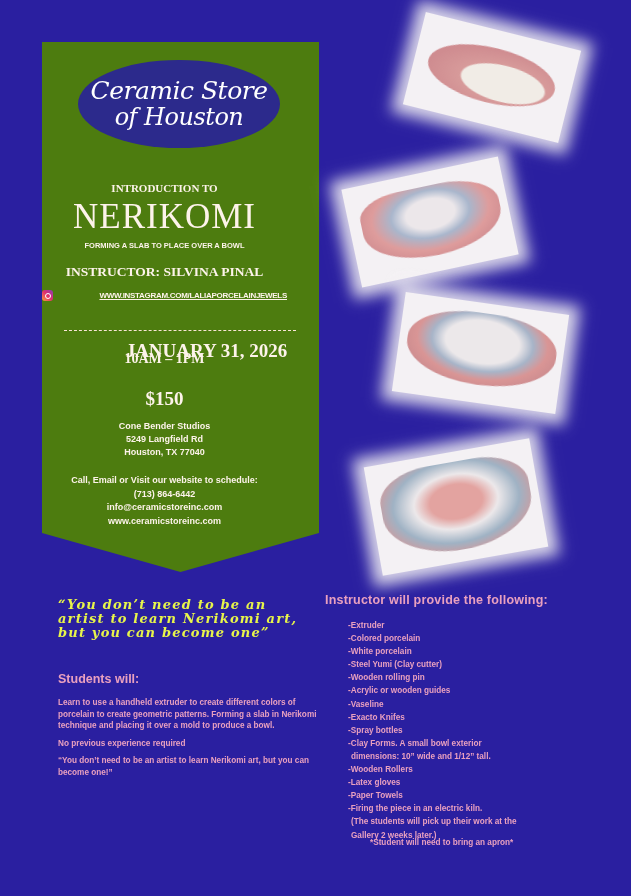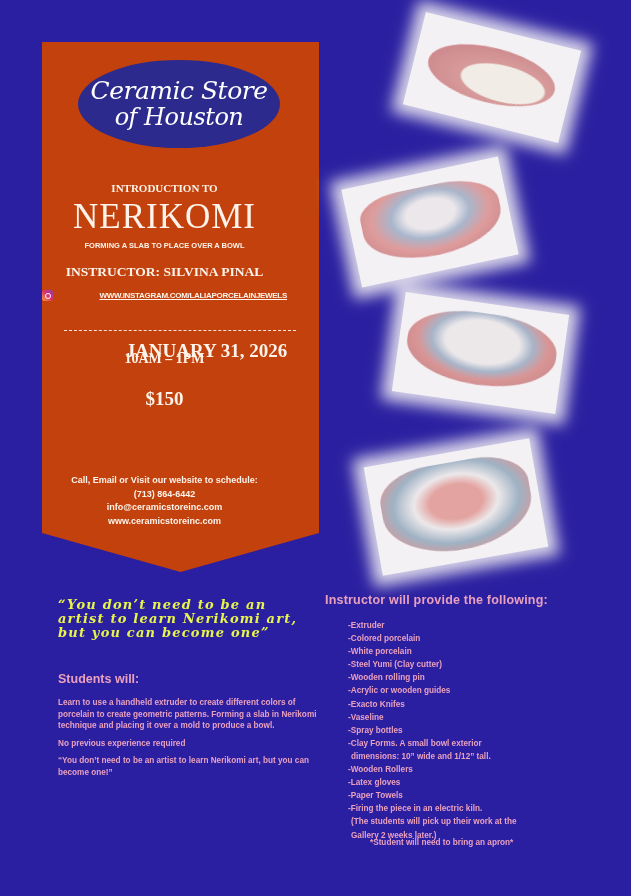--- a/index.html
+++ b/index.html
@@ -4,21 +4,21 @@
 <style>
   html, body { margin:0; padding:0; }
   body {
     width:631px; height:896px; overflow:hidden;
     background:#2a1fa0;
     position:relative;
     font-family:"Liberation Sans", sans-serif;
   }
   .banner {
     position:absolute; left:42px; top:42px; width:277px; height:530px;
-    background:#c2410c;
+    background:#4d7c0f;
     clip-path: polygon(0 0, 100% 0, 100% 491px, 50% 100%, 0 491px);
   }
   .logo-oval {
     position:absolute; left:36px; top:18px; width:202px; height:88px;
     background:#2c2a8c; border-radius:50%;
     display:flex; flex-direction:column; align-items:center; justify-content:center;
     color:#fff; font-family:"DejaVu Serif", serif; font-style:italic;
     line-height:1.05;
   }
   .logo-line1 { font-size:25px; letter-spacing:-0.5px; }
@@ -99,20 +99,25 @@
   <div class="center subtitle">FORMING A SLAB TO PLACE OVER A BOWL</div>
   <div class="center serif instructor">INSTRUCTOR: SILVINA PINAL</div>
   <div class="center insta">
     <span class="insta-icon"></span>
     <span class="insta-link">WWW.INSTAGRAM.COM/LALIAPORCELAINJEWELS</span>
   </div>
   <div class="divider"></div>
   <div class="center serif date">JANUARY 31, 2026</div>
   <div class="center serif time">10AM – 1PM</div>
   <div class="center serif price">$150</div>
+  <div class="center addr">
+    <div>Cone Bender Studios</div>
+    <div>5249 Langfield Rd</div>
+    <div>Houston, TX 77040</div>
+  </div>
   <div class="center contact">
     <div>Call, Email or Visit our website to schedule:</div>
     <div>(713) 864-6442</div>
     <div>info@ceramicstoreinc.com</div>
     <div>www.ceramicstoreinc.com</div>
   </div>
 </div>
 
 <div class="photo" style="left:412px; top:30px; width:160px; height:95px; transform:rotate(14deg);" title="Pink and speckled white nerikomi bowl">
   <div class="bowl" style="left:14px; top:18px; width:130px; height:55px; background:radial-gradient(ellipse at 60% 60%, #f1ece6 38%, #d79a9a 40%, #cf8c90 70%);"></div>
@@ -140,22 +145,22 @@
 </div>
 
 <div class="provide-head">Instructor will provide the following:</div>
 <ul class="provide-list">
   <li>-Extruder</li>
   <li>-Colored porcelain</li>
   <li>-White porcelain</li>
   <li>-Steel Yumi (Clay cutter)</li>
   <li>-Wooden rolling pin</li>
   <li>-Acrylic or wooden guides</li>
+  <li>-Vaseline</li>
   <li>-Exacto Knifes</li>
-  <li>-Vaseline</li>
   <li>-Spray bottles</li>
   <li>-Clay Forms. A small bowl exterior</li>
   <li style="padding-left:3px;"> dimensions: 10” wide and 1/12” tall.</li>
   <li>-Wooden Rollers</li>
   <li>-Latex gloves</li>
   <li>-Paper Towels</li>
   <li>-Firing the piece in an electric kiln.</li>
   <li style="padding-left:3px;"> (The students will pick up their work at the</li>
   <li style="padding-left:3px;"> Gallery 2 weeks later.)</li>
 </ul>

